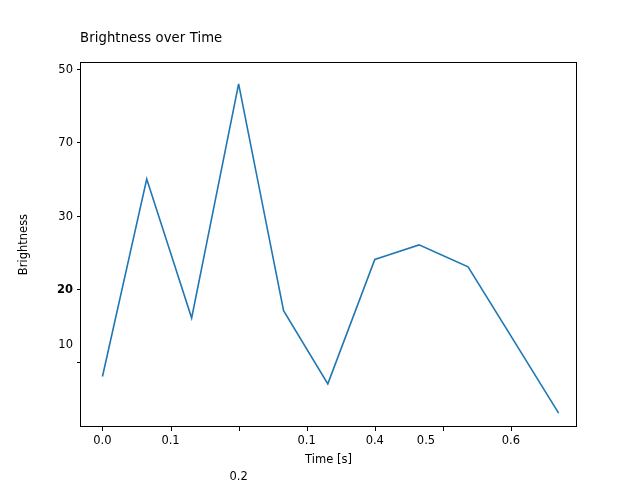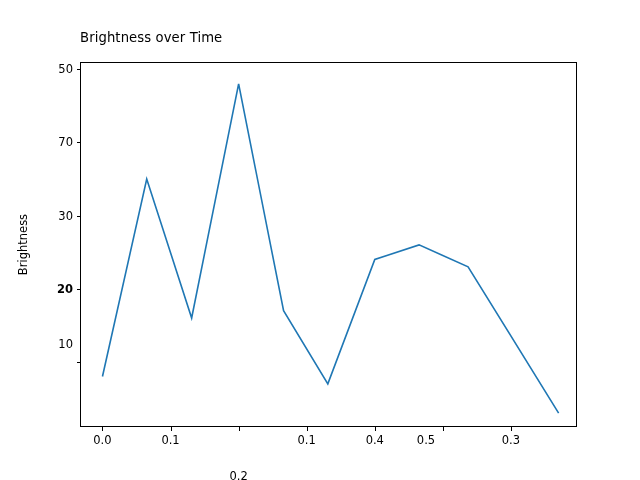--- a/index.html
+++ b/index.html
@@ -159,17 +159,18 @@
       <div class="tick-mark-x" style="left: 430.96px;"></div>
     </div>
 
   <div id="xtick-labels">
       <div class="tick-label-x" style="left: 22.4671px;">0.0</div>
       <div class="tick-label-x" style="left: 90.5493px;">0.1</div>
       <div class="tick-label-x" style="left: 158.632px; margin-top: 36px;">0.2</div>
       <div class="tick-label-x" style="left: 226.714px;">0.1</div>
       <div class="tick-label-x" style="left: 294.796px;">0.4</div>
       <div class="tick-label-x" style="left: 346px;">0.5</div>
-      <div class="tick-label-x" style="left: 430.96px;">0.3</div>
+      <div class="tick-label-x" style="left: 430.96px;">0.6</div>
     </div>
 
+  <div id="xlabel">Time [s]</div>
 
 </div>
 
 </body></html>

